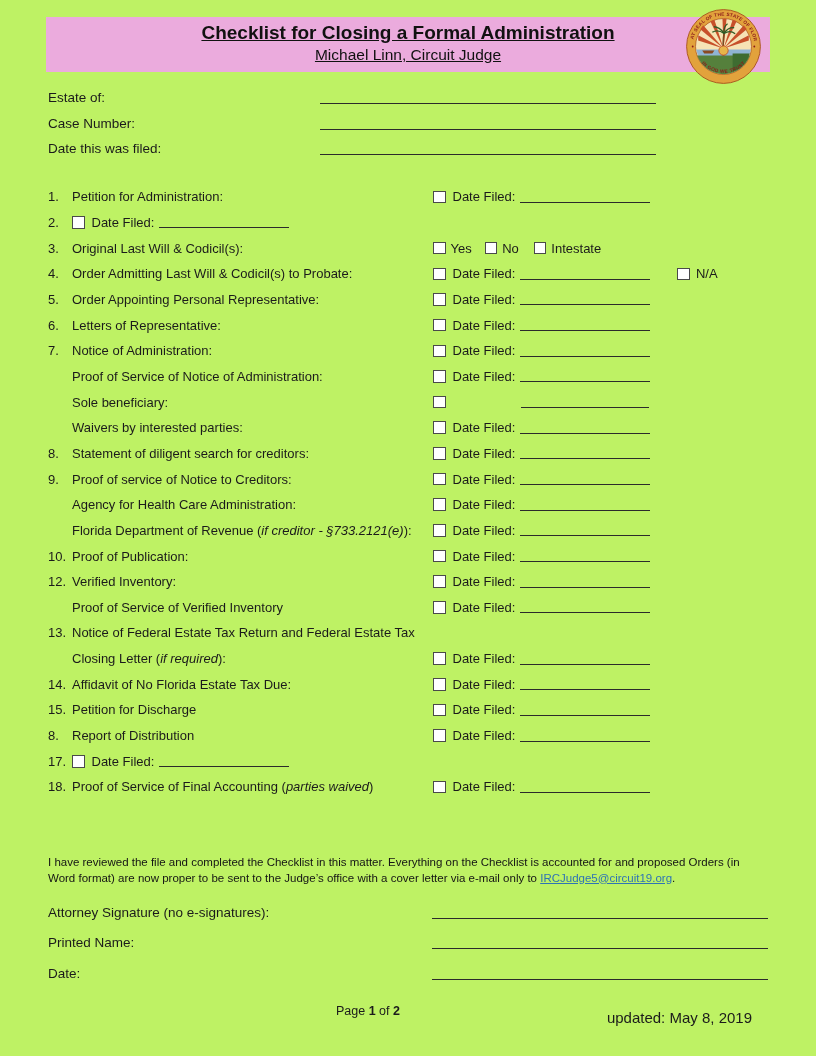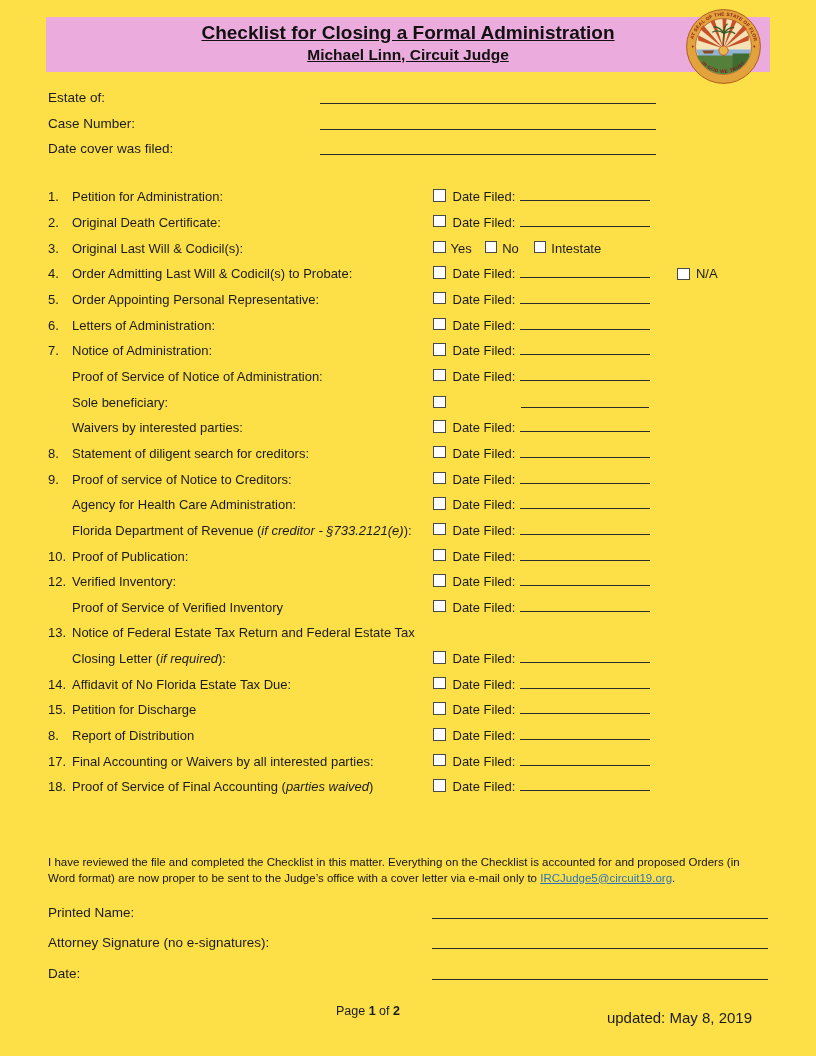--- a/index.html
+++ b/index.html
@@ -1,45 +1,45 @@
 <!DOCTYPE html>
 <html><head>
 <meta charset="utf-8">
 <style>
   * { margin:0; padding:0; box-sizing:border-box; }
   html,body { background:#e8e8e8; }
   .page {
     position:relative; width:816px; height:1056px; margin:0 auto;
-    background:#fde047; overflow:hidden;
+    background:#bef264; overflow:hidden;
     font-family:"Liberation Sans", sans-serif; color:#1b1b1b;
   }
   
   .banner {
     position:absolute; left:46px; top:17px; width:724px; height:55px;
     background:#EBABDD; text-align:center;
   }
   .banner .title {
     padding-top:5px; font-size:19px; font-weight:bold;
     text-decoration:underline; color:#111;
   }
   .banner .subtitle {
-    margin-top:2px; font-size:15.5px; font-weight:bold;
+    margin-top:2px; font-size:15.5px; font-weight:normal;
     text-decoration:underline; color:#111;
   }
   .seal { position:absolute; left:686px; top:9px; width:75px; height:75px; }
   
   .top-fields { position:absolute; left:0; top:85px; width:704px; }
   .tf-row { display:flex; align-items:center; height:25.5px; padding:0 48px; font-size:13.5px; }
   .tf-row .long-line { margin-left:auto; width:336px; height:13px; border-bottom:1.3px solid #2b2b2b; }
   
   .checklist { position:absolute; left:0; top:184px; width:816px; }
   .crow { display:flex; align-items:center; height:25.66px; padding-left:48px; font-size:13px; white-space:nowrap; }
   .num { width:24px; flex:none; }
   .clabel { width:361px; flex:none; overflow:visible; }
-  .cright { display:flex; align-items:flex-start; width:383px; flex:none; }
+  .cright { display:flex; align-items:center; width:383px; flex:none; }
   .it { font-style:italic; }
   .cb {
     width:12.5px; height:12.5px; flex:none;
     border:1.4px solid #4a4a4a; background:#fff; display:inline-block;
   }
   .fill-line { display:inline-block; height:12px; border-bottom:1.2px solid #2b2b2b; flex:none; }
   .ml4 { margin-left:4px; } .ml5 { margin-left:5px; } .ml6 { margin-left:6px; }
   .ml7 { margin-left:7px; } .ml13 { margin-left:13px; } .ml15 { margin-left:15px; }
   .ml27 { margin-left:27px; } .ml47 { margin-left:47px; } .ml75 { margin-left:75px; }
   .w106 { width:106px; } .w128 { width:128px; } .w130 { width:130px; }
@@ -109,38 +109,37 @@
   <div class="top-fields">
     <div class="tf-row">
       <span>Estate of:</span>
       <span class="long-line"></span>
     </div>
     <div class="tf-row">
       <span>Case Number:</span>
       <span class="long-line"></span>
     </div>
     <div class="tf-row">
-      <span>Date cover was filed:</span>
+      <span>Date this was filed:</span>
       <span class="long-line"></span>
     </div>
   </div>
 
   <div class="checklist">
       <div class="crow">
         <span class="num">1.</span>
         <span class="clabel"><span>Petition for Administration:</span></span>
         <span class="cright">
           <span class="cb"></span>
           <span class="ml7">Date Filed:</span>
           <span class="fill-line ml5 w130"></span>
         </span>
       </div>
       <div class="crow">
         <span class="num">2.</span>
-        <span class="clabel"><span>Original Death Certificate:</span></span>
         <span class="cright">
           <span class="cb"></span>
           <span class="ml7">Date Filed:</span>
           <span class="fill-line ml5 w130"></span>
         </span>
       </div>
       <div class="crow">
         <span class="num">3.</span>
         <span class="clabel"><span>Original Last Will &amp; Codicil(s):</span></span>
         <span class="cright">
@@ -169,21 +168,21 @@
         <span class="num">5.</span>
         <span class="clabel"><span>Order Appointing Personal Representative:</span></span>
         <span class="cright">
           <span class="cb"></span>
           <span class="ml7">Date Filed:</span>
           <span class="fill-line ml5 w130"></span>
         </span>
       </div>
       <div class="crow">
         <span class="num">6.</span>
-        <span class="clabel"><span>Letters of Administration:</span></span>
+        <span class="clabel"><span>Letters of Representative:</span></span>
         <span class="cright">
           <span class="cb"></span>
           <span class="ml7">Date Filed:</span>
           <span class="fill-line ml5 w130"></span>
         </span>
       </div>
       <div class="crow">
         <span class="num">7.</span>
         <span class="clabel"><span>Notice of Administration:</span></span>
         <span class="cright">
@@ -317,21 +316,20 @@
         <span class="num">8.</span>
         <span class="clabel"><span>Report of Distribution</span></span>
         <span class="cright">
           <span class="cb"></span>
           <span class="ml7">Date Filed:</span>
           <span class="fill-line ml5 w130"></span>
         </span>
       </div>
       <div class="crow">
         <span class="num">17.</span>
-        <span class="clabel"><span>Final Accounting or Waivers by all interested parties:</span></span>
         <span class="cright">
           <span class="cb"></span>
           <span class="ml7">Date Filed:</span>
           <span class="fill-line ml5 w130"></span>
         </span>
       </div>
       <div class="crow">
         <span class="num">18.</span>
         <span class="clabel"><span>Proof of Service of Final Accounting (</span><span class="it">parties waived</span><span>)</span></span>
         <span class="cright">
@@ -341,25 +339,25 @@
         </span>
       </div>
     </div>
 
   <div class="cert">
     <span>I have reviewed the file and completed the Checklist in this matter. Everything on the Checklist is accounted for and proposed Orders (in Word format) are now proper to be sent to the Judge’s office with a cover letter via e-mail only to </span><span class="link" style="color: rgb(46, 116, 181);">IRCJudge5@circuit19.org</span><span>.</span>
   </div>
 
   <div class="sig-block">
     <div class="sig-row">
+      <span>Attorney Signature (no e-signatures):</span>
+      <span class="long-line"></span>
+    </div>
+    <div class="sig-row">
       <span>Printed Name:</span>
-      <span class="long-line"></span>
-    </div>
-    <div class="sig-row">
-      <span>Attorney Signature (no e-signatures):</span>
       <span class="long-line"></span>
     </div>
     <div class="sig-row">
       <span>Date:</span>
       <span class="long-line"></span>
     </div>
   </div>
 
   <div class="page-num">
     <span>Page </span><span class="b">1</span><span> of </span><span class="b">2</span>

